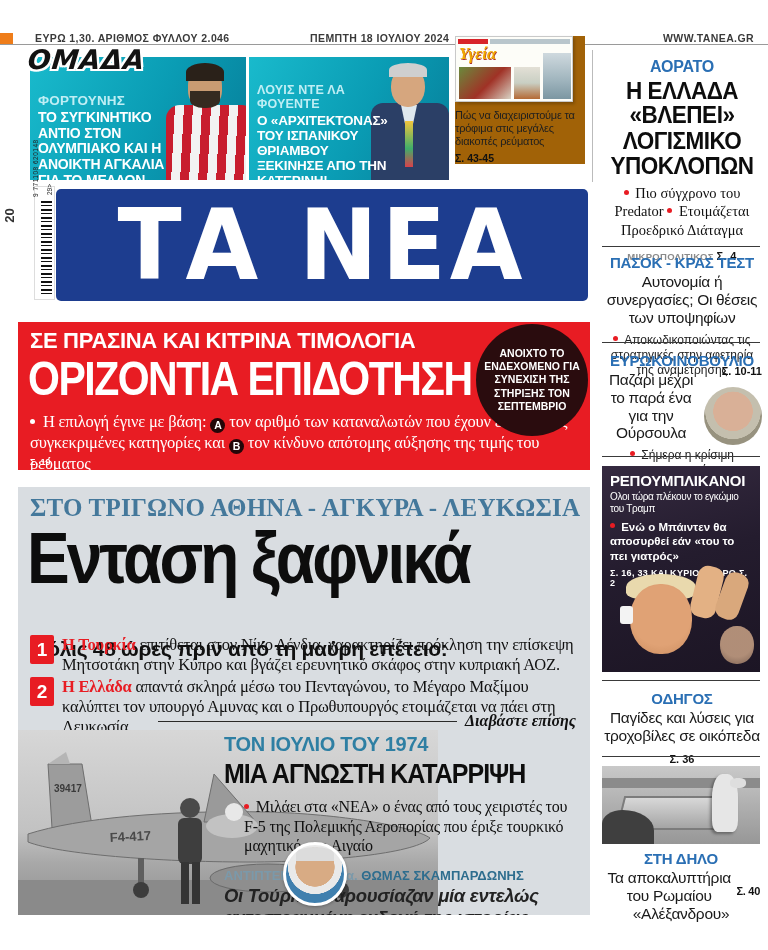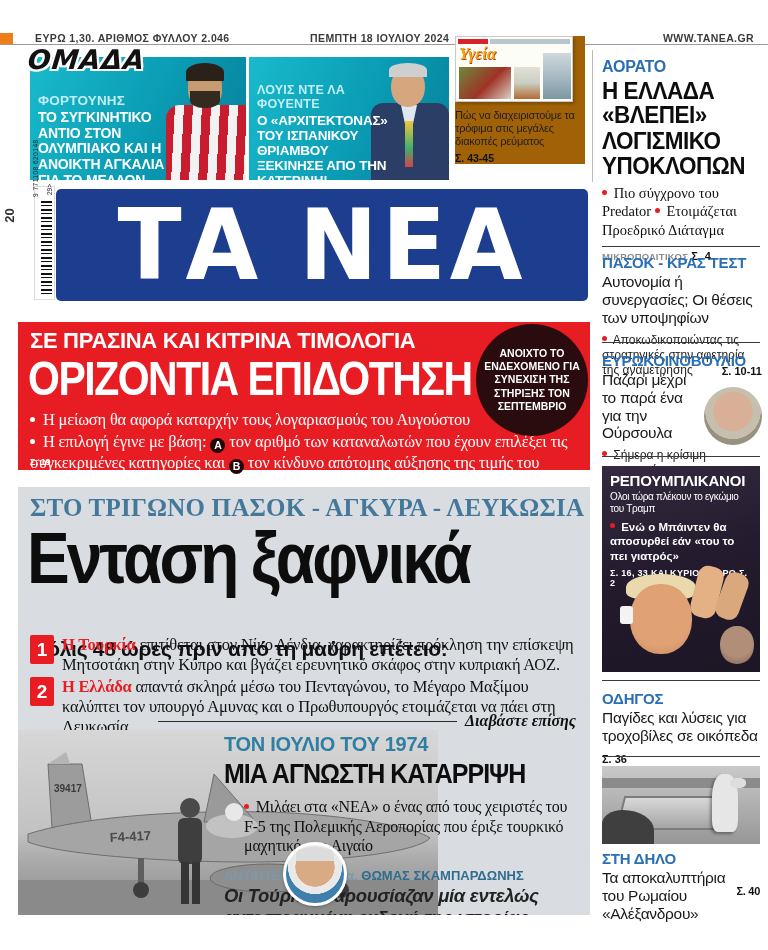--- a/index.html
+++ b/index.html
@@ -86,21 +86,21 @@
   .s2-summary { margin-top:10px; font-family:"Liberation Serif", serif; font-size:16px; line-height:1.22; color:#111; width:330px; margin-left:auto; letter-spacing:-0.2px; }
   .rdot { display:inline-block; width:5px; height:5px; border-radius:50%; background:#e81c23; vertical-align:3px; margin-right:3px; }
   .s2-byline { margin-top:12px; font-size:13px; letter-spacing:0; }
   .s2-rank { color:#7b99aa; font-weight:bold; }
   .s2-name { color:#2e6d8e; font-weight:bold; }
   .s2-quote { margin-top:2px; font-style:italic; font-weight:bold; font-size:18.5px; color:#222; line-height:1.2; letter-spacing:-0.3px; }
   .pilot { position:absolute; left:265px; top:355px; width:64px; height:64px; border-radius:50%; border:3px solid #fff; background:radial-gradient(circle at 50% 38%, #d8ab84 0 42%, #e9e9e9 43% 58%, #3f7fae 59% 100%); box-shadow:0 1px 3px rgba(0,0,0,0.3); z-index:4; }
   .pilot .hair { position:absolute; left:10px; top:2px; width:38px; height:14px; border-radius:50% 50% 0 0; background:#dcdcdc; }
 
   
-  .rc { position:absolute; left:602px; width:160px; }
+  .rc { position:absolute; left:602px; width:160px;text-align:center; }
   .rc-rule { position:absolute; left:602px; width:158px; height:1px; background:#3a3a3a; }
   .rc-kicker { color:#2a6fb4; font-weight:bold; font-size:15px; letter-spacing:-0.2px; }
   .rc-bullet { font-size:12px; color:#222; line-height:1.25; }
   .rc-pref { font-weight:bold; color:#111; }
   .aorato-head { font-size:22.5px; line-height:1.04; letter-spacing:-0.5px; margin-top:2px; font-weight:bold; color:#0d0d0d; transform:scaleY(1.08); transform-origin:left top; }
   .aorato-bullets { margin-top:12px; font-family:"Liberation Serif", serif; font-size:14.5px; line-height:1.3; color:#111; }
   .aorato-foot { margin-top:10px; font-size:9.5px; color:#8a8a8a; font-weight:bold; letter-spacing:0.3px; }
   .sans-head { font-size:15.5px; line-height:1.15; color:#1a1a1a; letter-spacing:-0.3px; margin-top:2px; }
   .ursula { position:absolute; right:0; top:16px; width:58px; height:58px; border-radius:50%; background:radial-gradient(circle at 50% 42%, #d9b097 0 44%, #c4bfae 45% 62%, #97927f 63% 100%); }
   .repub { position:absolute; left:602px; top:466px; width:158px; height:206px; background:linear-gradient(165deg,#352a40 0%,#241c2e 45%,#1c1524 100%); color:#fff; overflow:hidden; }
@@ -186,35 +186,35 @@
     <div class="logo">ΤΑ ΝΕΑ</div>
   </div>
 
   <div class="redbanner">
     <div class="rb-l1">ΣΕ ΠΡΑΣΙΝΑ ΚΑΙ ΚΙΤΡΙΝΑ ΤΙΜΟΛΟΓΙΑ</div>
     <div class="rb-l2">ΟΡΙΖΟΝΤΙΑ ΕΠΙΔΟΤΗΣΗ</div>
     <div class="rb-badge">
       <span style="width:96px;">ΑΝΟΙΧΤΟ ΤΟ ΕΝΔΕΧΟΜΕΝΟ ΓΙΑ ΣΥΝΕΧΙΣΗ ΤΗΣ ΣΤΗΡΙΞΗΣ ΤΟΝ ΣΕΠΤΕΜΒΡΙΟ</span>
     </div>
     <div class="rb-bullets">
-      <div><span class="dot"></span> <span>Η μείωση θα αφορά καταρχήν τους λογαριασμούς του Αυγούστου</span></div>
       <div style="margin-top:2px; width:552px;">
         <span class="dot"></span>
         <span>Η επιλογή έγινε με βάση:</span>
         <span class="ab">Α</span>
         <span>τον αριθμό των καταναλωτών που έχουν επιλέξει τις συγκεκριμένες κατηγορίες και</span>
         <span class="ab">Β</span>
         <span>τον κίνδυνο απότομης αύξησης της τιμής του ρεύματος</span>
       </div>
+      <div><span class="dot"></span> <span>Η μείωση θα αφορά καταρχήν τους λογαριασμούς του Αυγούστου</span></div>
     </div>
     <div class="rb-ref">Σ. 19</div>
   </div>
 
   <div class="graybox">
-    <div class="gb-kicker">ΣΤΟ ΤΡΙΓΩΝΟ ΠΑΣΟΚ - ΑΓΚΥΡΑ - ΛΕΥΚΩΣΙΑ</div>
+    <div class="gb-kicker">ΣΤΟ ΤΡΙΓΩΝΟ ΑΘΗΝΑ - ΑΓΚΥΡΑ - ΛΕΥΚΩΣΙΑ</div>
     <div class="gb-headline">Ενταση ξαφνικά</div>
     <div class="gb-deck">Μόλις 48 ώρες πριν από τη μαύρη επέτειο:</div>
 
     <div class="gb-item" style="top:148px;">
       <div class="numsq">1</div>
       <div class="itxt"><span class="lead">Η Τουρκία</span> <span>επιτίθεται στον Νίκο Δένδια, χαρακτηρίζει πρόκληση την επίσκεψη Μητσοτάκη στην Κύπρο και βγάζει ερευνητικό σκάφος στην κυπριακή ΑΟΖ.</span></div>
     </div>
     <div class="gb-item" style="top:190px;">
       <div class="numsq">2</div>
       <div class="itxt"><span class="lead">Η Ελλάδα</span> <span>απαντά σκληρά μέσω του Πενταγώνου, το Μέγαρο Μαξίμου καλύπτει τον υπουργό Αμυνας και ο Πρωθυπουργός ετοιμάζεται να πάει στη Λευκωσία</span></div>

